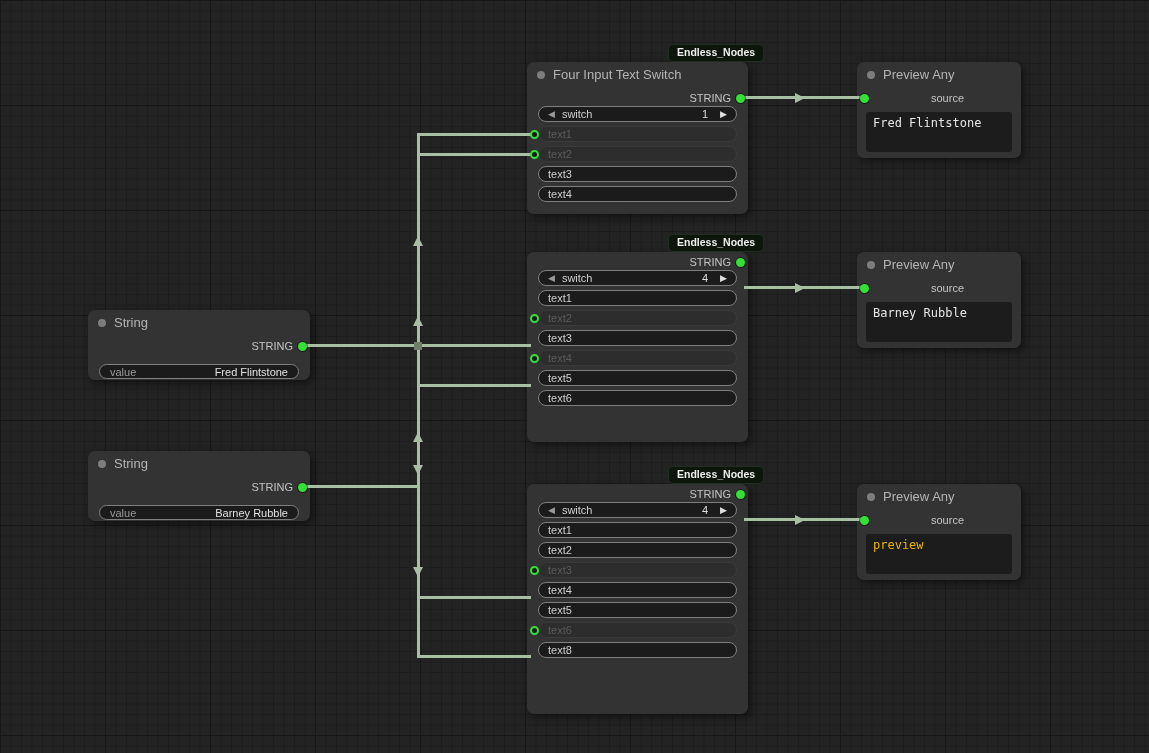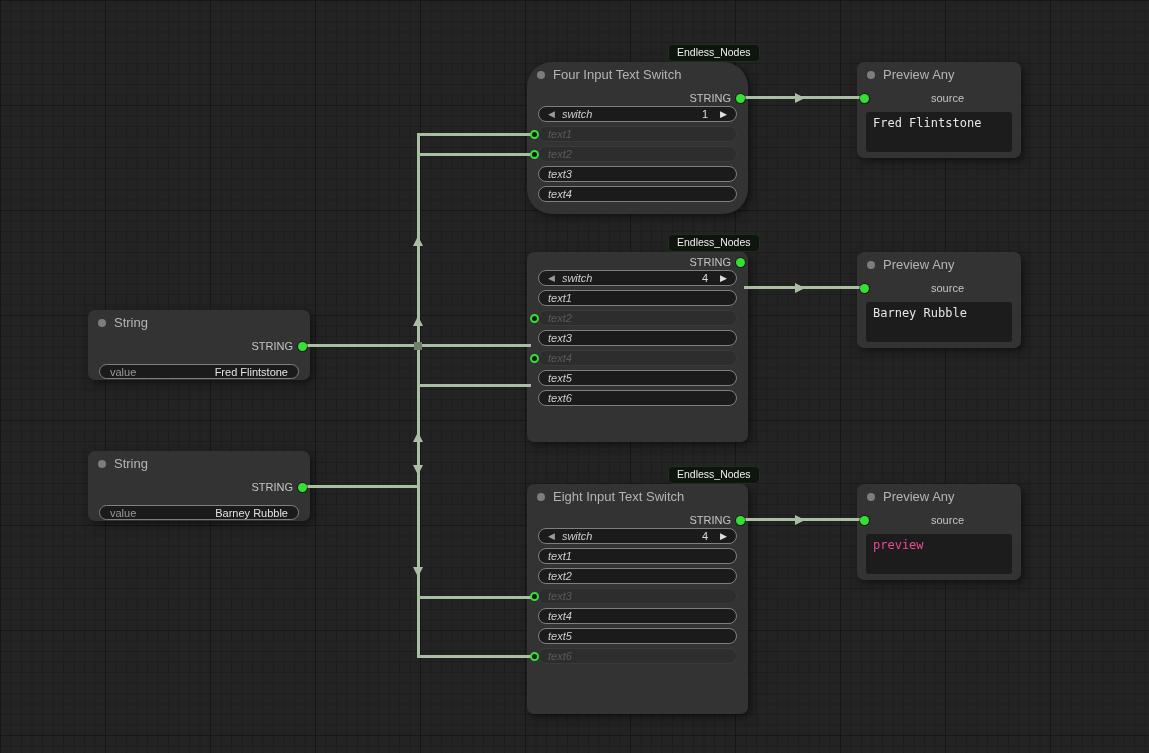--- a/index.html
+++ b/index.html
@@ -47,42 +47,42 @@
   .wrow:first-of-type{margin-top:2px;}
   .pill{
     box-sizing:border-box;height:16px;margin:0 11px;border-radius:8px;
     background:#1b1b1b;border:1px solid #7f7f7f;
     font-size:11px;line-height:13px;color:#cfcfcf;
     display:flex;align-items:center;padding:0 9px;white-space:nowrap;overflow:hidden;
   }
   .wrow.connected .pill{background:#2d2d2d;border-color:#3a3a3a;color:#5a5a5a;}
   .donut{position:absolute;left:3px;top:3.5px;width:9px;height:9px;border-radius:50%;
     box-sizing:border-box;background:#0f1f0f;border:2px solid #35e035;z-index:5;}
-  .pill .lab{flex:0 0 auto;font-style:italic;}
+  .pill .lab{flex:0 0 auto;}
   .pill .sp{flex:1 1 auto;}
   .pill .val{flex:0 0 auto;color:#dcdcdc;margin-right:12px;}
   .pill .arr-l{flex:0 0 auto;color:#9a9a9a;font-size:9px;margin-right:7px;}
   .pill .arr-r{flex:0 0 auto;color:#e0e0e0;font-size:9px;}
   .string-pill-row{position:relative;height:15px;margin:10px 11px 16px 11px;}
   .string-pill{box-sizing:border-box;height:15px;border-radius:8px;background:#1b1b1b;
     border:1px solid #7f7f7f;font-size:11px;display:flex;align-items:center;padding:0 10px;}
   .string-pill .lab{color:#9a9a9a;}
   .string-pill .sp{flex:1 1 auto;}
   .string-pill .val{color:#e2e2e2;}
   .preview-area{
     position:absolute;left:9px;right:9px;top:50px;height:40px;
     background:#1c1c1c;border-radius:3px;
     font-family:"DejaVu Sans Mono", monospace;font-size:12px;line-height:15px;
     color:#e6e6e6;padding:4px 7px;box-sizing:border-box;white-space:pre;overflow:hidden;
   }
-  .preview-area.placeholder{color:#ec4899;}
+  .preview-area.placeholder{color:#eab308;}
   .badge{
     position:absolute;height:16px;line-height:15px;padding:0 8px;border-radius:5px;
     background:#0d150d;border:1px solid #1f2f1f;color:#efefef;
-    font-size:10.5px;font-weight:normal;z-index:4;white-space:nowrap;
+    font-size:10.5px;font-weight:bold;z-index:4;white-space:nowrap;
   }
 </style>
 </head>
 <body>
 
 <div class="canvas">
 
   <div class="wire h" style="left:744px;top:96px;width:117px;"></div>
   <div class="wire h" style="left:744px;top:286px;width:117px;"></div>
   <div class="wire h" style="left:744px;top:518px;width:117px;"></div>
@@ -138,21 +138,21 @@
     </div>
     <div class="string-pill-row">
       <div class="string-pill">
         <span class="lab">value</span>
         <span class="sp"></span>
         <span class="val">Barney Rubble</span>
       </div>
     </div>
   </div>
 
-  <div class="node" style="left:527px;top:62px;width:221px;height:152px;border-radius:25px;">
+  <div class="node" style="left:527px;top:62px;width:221px;height:152px;">
     <div class="title">
       <span class="tdot"></span>
       <span>Four Input Text Switch</span>
     </div>
     <div class="out-row">
       <span>STRING</span>
       <span class="out-dot"></span>
     </div>
     <div class="wrow">
       <div class="pill">
@@ -229,24 +229,20 @@
         </div>
     </div>
     <div class="wrow">
       <div class="pill">
           <span class="lab">text6</span>
         </div>
     </div>
   </div>
 
   <div class="node" style="left:527px;top:484px;width:221px;height:230px;">
-    <div class="title">
-      <span class="tdot"></span>
-      <span>Eight Input Text Switch</span>
-    </div>
     <div class="out-row">
       <span>STRING</span>
       <span class="out-dot"></span>
     </div>
     <div class="wrow">
       <div class="pill">
         <span class="arr-l">◀</span>
         <span class="lab">switch</span>
         <span class="sp"></span>
         <span class="val">4</span>
@@ -276,20 +272,25 @@
     </div>
     <div class="wrow">
       <div class="pill">
           <span class="lab">text5</span>
         </div>
     </div>
     <div class="wrow connected">
       <span class="donut"></span>
       <div class="pill">
           <span class="lab">text6</span>
+        </div>
+    </div>
+    <div class="wrow">
+      <div class="pill">
+          <span class="lab">text8</span>
         </div>
     </div>
   </div>
 
   <div class="node" style="left:857px;top:62px;width:164px;height:96px;">
     <div class="title">
       <span class="tdot"></span>
       <span>Preview Any</span>
     </div>
     <div class="in-row">

